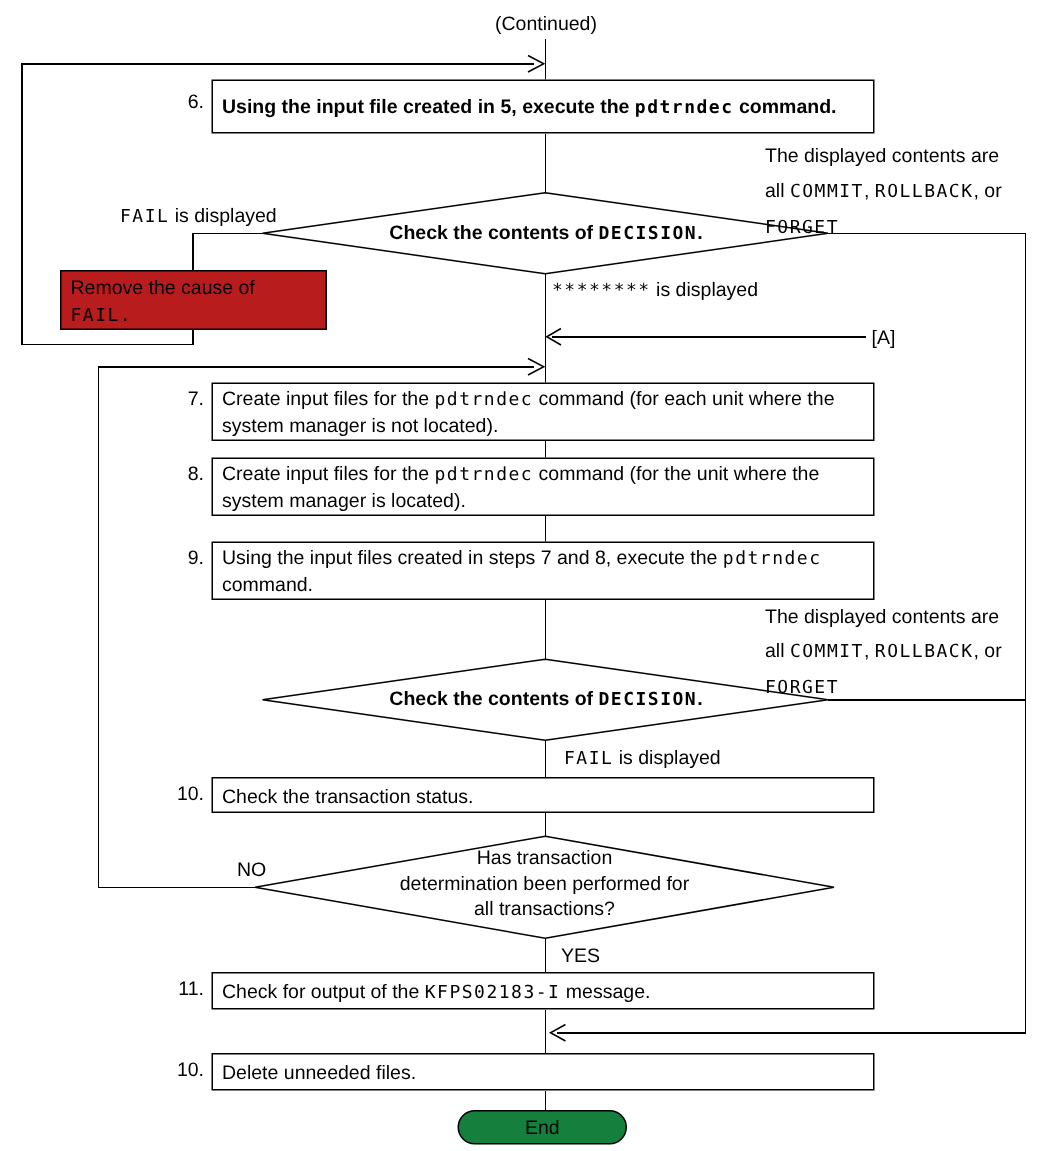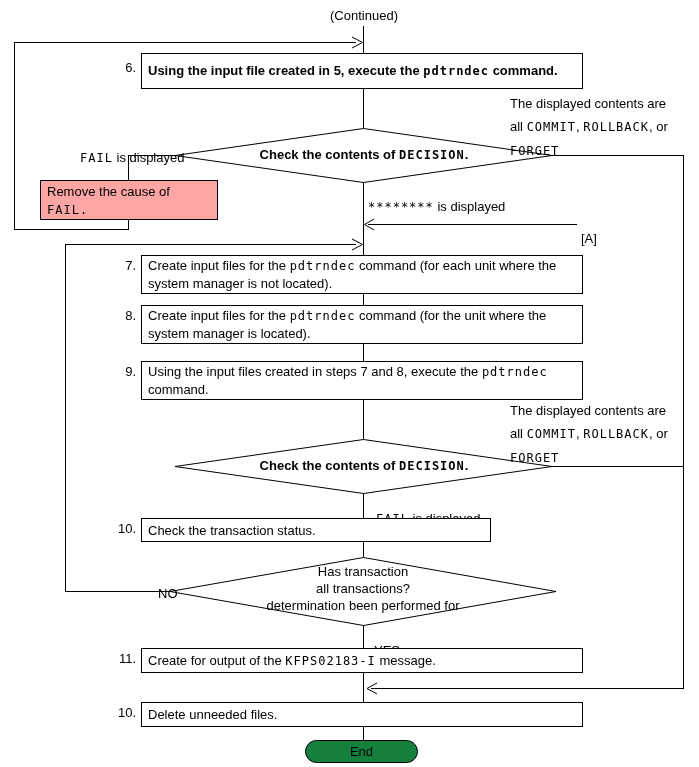--- a/index.html
+++ b/index.html
@@ -14,23 +14,23 @@
   .abs{position:absolute;z-index:2;}
   .proc-box{
     position:absolute;z-index:2;background:#fff;border:1px solid #000;
     box-sizing:border-box;display:flex;align-items:center;
     padding:1px 6px;line-height:17px;
   }
   .step-num{position:absolute;z-index:2;width:33px;text-align:right;}
   .dtext{position:absolute;z-index:3;text-align:center;line-height:16px;font-weight:bold;}
   .dtext3{position:absolute;z-index:3;text-align:center;line-height:17px;}
   .note{position:absolute;z-index:2;line-height:23px;}
-  .label{position:absolute;z-index:2;white-space:nowrap;margin-top:14px;}
+  .label{position:absolute;z-index:2;white-space:nowrap;}
   #remove-box{
-    position:absolute;z-index:2;background:#fca5a5;border:1px solid #000;
+    position:absolute;z-index:2;background:#b91c1c;border:1px solid #000;
     box-sizing:border-box;padding:2px 6px;line-height:18px;
   }
   #end-pill{
     position:absolute;z-index:2;background:#15803d;border:1px solid #000;
     border-radius:12px;box-sizing:border-box;text-align:center;
     display:flex;align-items:center;justify-content:center;
   }
 </style>
 </head>
 <body>
@@ -109,35 +109,35 @@
   <div class="note" style="left:510px;top:399px;width:188px;">
     <div><span>The displayed contents are</span></div>
     <div><span>all </span><span class="mono">COMMIT</span><span>, </span><span class="mono">ROLLBACK</span><span>, or</span></div>
     <div><span class="mono">FORGET</span></div>
   </div>
 
   <div class="dtext" style="left:175px;top:458px;width:378px;"><span>Check the contents of </span><span class="mono">DECISION</span><span>.</span></div>
   <div class="label" style="left:376px;top:497px;"><span class="mono">FAIL</span><span> is displayed</span></div>
 
   <div class="step-num" style="left:103px;top:521px;">10.</div>
-  <div class="proc-box" style="left:141px;top:518px;width:350px;height:24px;">
+  <div class="proc-box" style="left:141px;top:518px;width:442px;height:24px;">
     <span><span>Check the transaction status.</span></span>
   </div>
 
   <div class="label" style="left:158px;top:572px;">NO</div>
   <div class="dtext3" style="left:213px;top:563px;width:300px;">
     <div>Has transaction</div>
+    <div>determination been performed for</div>
     <div>all transactions?</div>
-    <div>determination been performed for</div>
   </div>
   <div class="label" style="left:374px;top:629px;">YES</div>
 
   <div class="step-num" style="left:103px;top:651px;">11.</div>
   <div class="proc-box" style="left:141px;top:648px;width:442px;height:25px;">
-    <span><span>Create for output of the </span><span class="mono">KFPS02183-I</span><span> message.</span></span>
+    <span><span>Check for output of the </span><span class="mono">KFPS02183-I</span><span> message.</span></span>
   </div>
 
   <div class="step-num" style="left:103px;top:705px;">10.</div>
   <div class="proc-box" style="left:141px;top:702px;width:442px;height:25px;">
     <span><span>Delete unneeded files.</span></span>
   </div>
 
   <div id="end-pill" style="left:305px;top:740px;width:113px;height:23px;">
     <span>End</span>
   </div>

